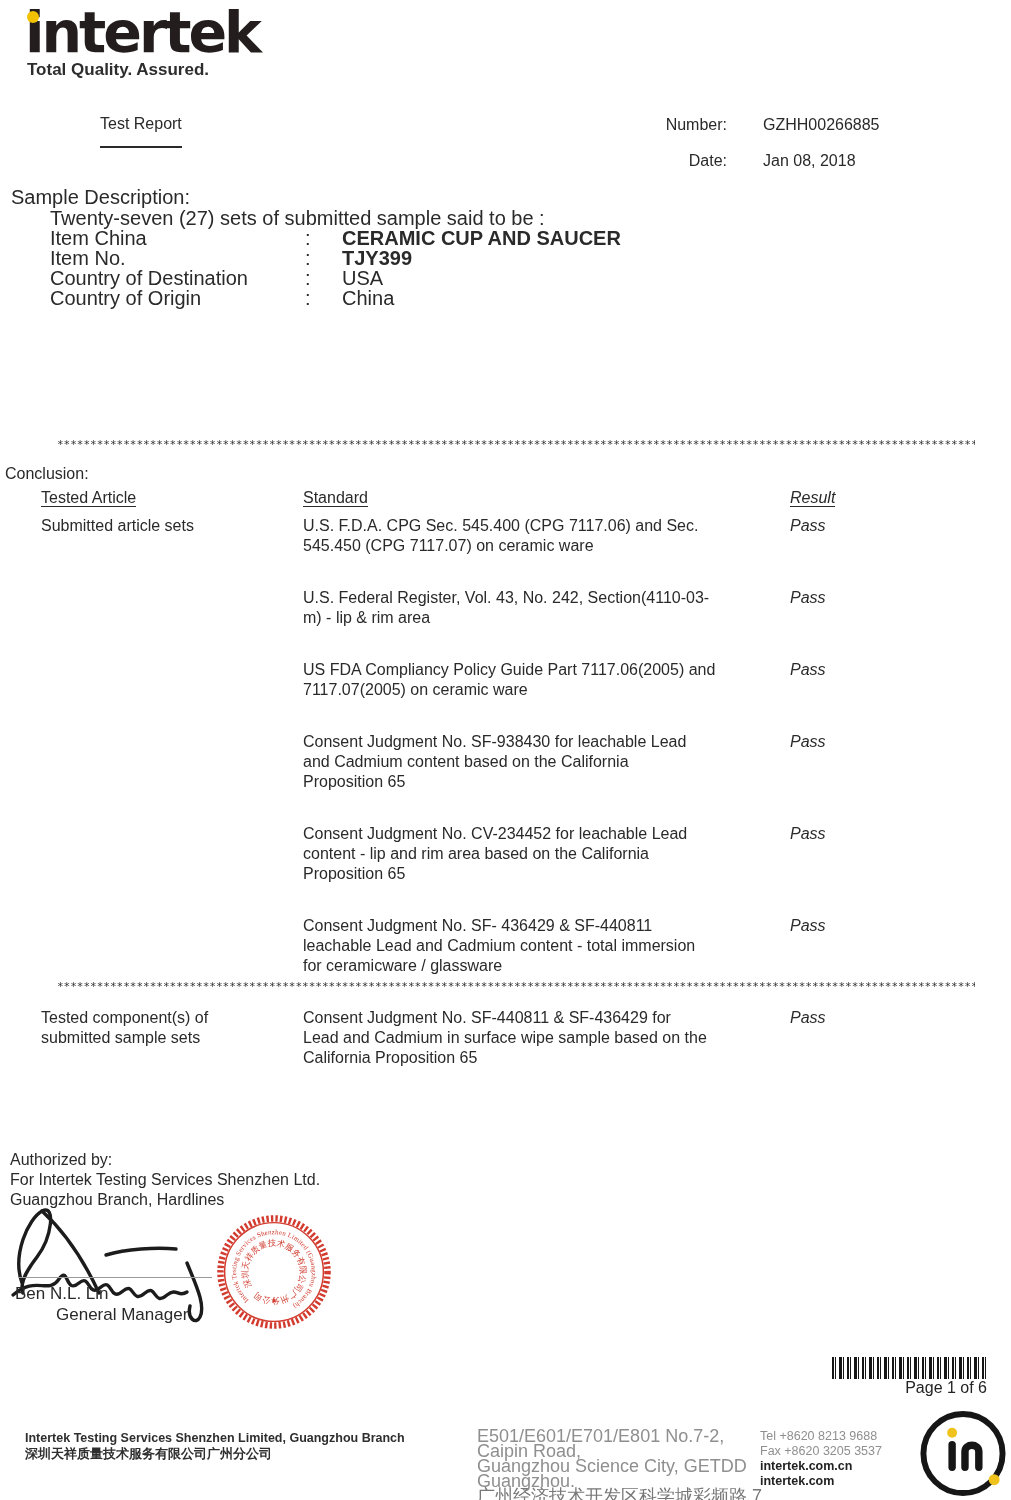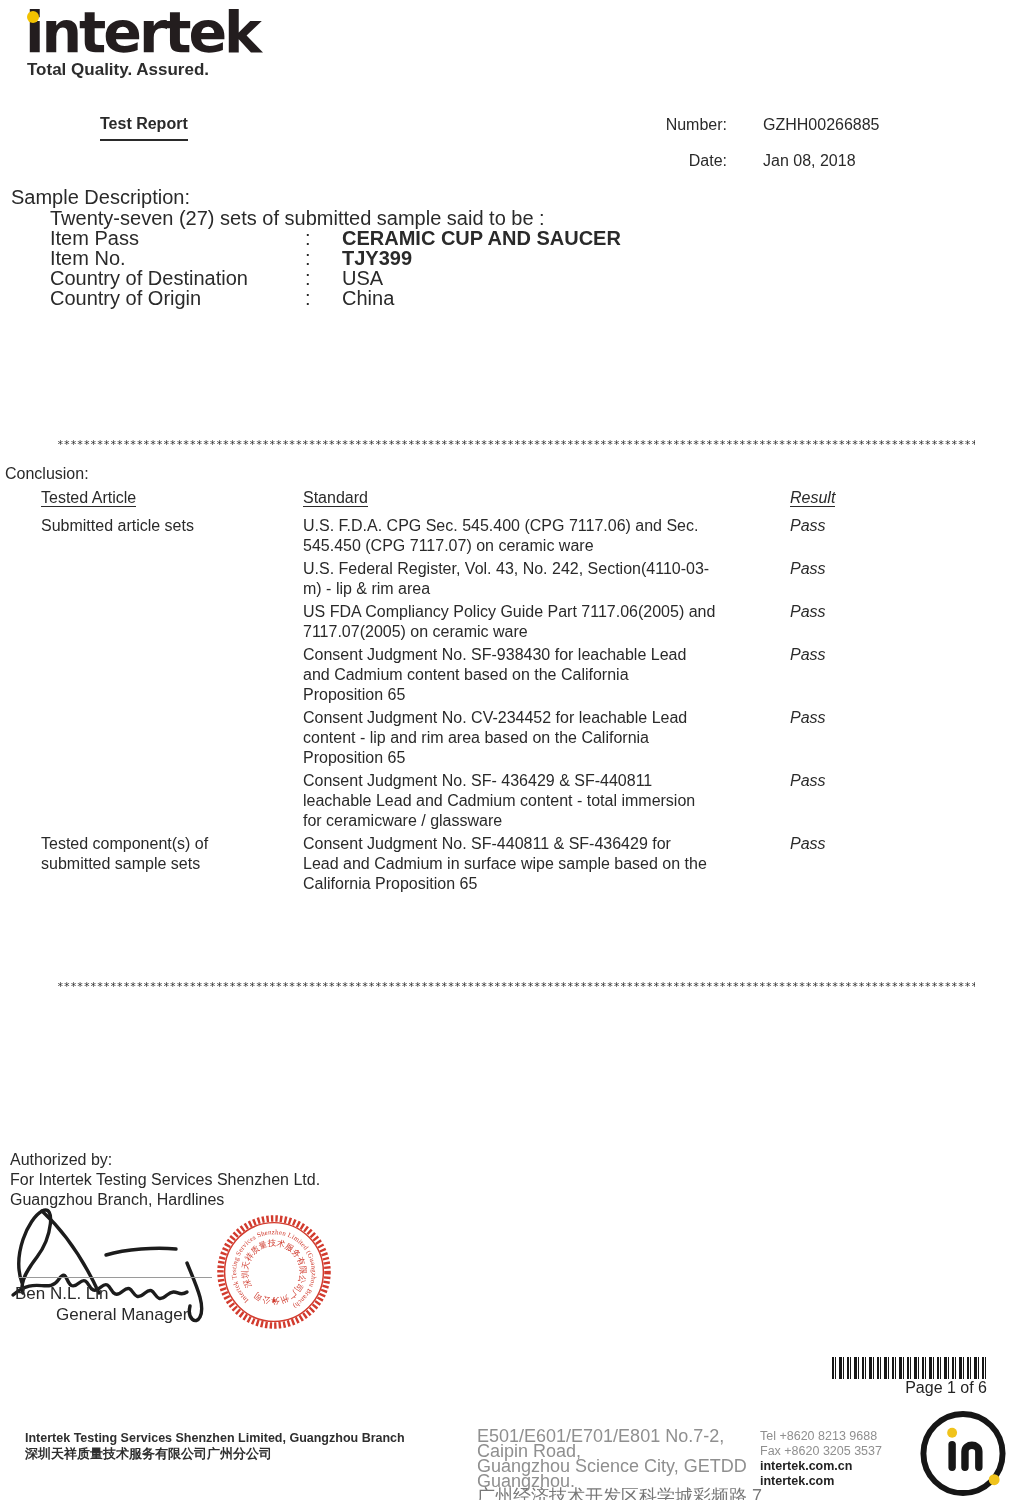--- a/index.html
+++ b/index.html
@@ -9,21 +9,21 @@
   }
   .abs{position:absolute;}
 
   
   .wordmark{left:25px;top:2px;font-family:"DejaVu Sans",sans-serif;font-weight:bold;
     font-size:57px;letter-spacing:-3px;color:#231d1e;line-height:60px;}
   .wordmark-dot{left:27px;top:11px;width:12px;height:12px;border-radius:50%;background:#f2c200;}
   .tagline{left:27px;top:60px;font-size:17px;font-weight:bold;color:#2d2d2d;}
 
   
-  .title{left:100px;top:115px;font-size:16px;font-weight:bold;border-bottom:2px solid #2a2a2a;padding-bottom:6px;}
+  .title{left:100px;top:115px;font-size:16px;font-weight:normal;border-bottom:2px solid #2a2a2a;padding-bottom:13px;}
   .meta-label{position:absolute;left:600px;width:127px;text-align:right;font-size:16px;}
   .meta-value{position:absolute;left:763px;font-size:16px;}
 
   
   .sample{left:11px;top:187px;font-size:20px;line-height:20px;}
   .sample-heading{margin:0 0 1px 0;}
   .sample-intro{margin-left:39px;}
   .sample-row{display:flex;margin-left:39px;}
   .sample-row .lbl{width:255px;}
   .sample-row .col{width:37px;}
@@ -34,21 +34,21 @@
     font-family:"DejaVu Sans Mono",monospace;font-size:11px;color:#333;}
 
   
   .conc-heading{left:5px;top:465px;font-size:16px;}
   .conc-table{left:41px;top:488px;width:850px;font-size:16px;line-height:20px;}
   .conc-head{display:flex;}
   .u{border-bottom:1.5px solid #2a2a2a;padding-bottom:0px;}
   .c-article{width:262px;white-space:pre-line;}
   .c-standard{width:487px;white-space:pre-line;}
   .c-result{width:90px;font-style:italic;}
-  .conc-row{display:flex;margin-top:3px;}
+  .conc-row{display:flex;margin-top:32px;}
   .conc-row.first{margin-top:8px;}
 
   
   .auth{left:10px;top:1150px;font-size:16px;line-height:20px;}
   .sig-line{left:18px;top:1277px;width:194px;height:1px;background:#9a9a9a;}
   .sig-name{left:15px;top:1284px;font-size:17px;}
   .sig-title{left:15px;top:1305px;font-size:17px;margin-left:41px;}
 
   
   .barcode{left:832px;top:1357px;width:155px;height:22px;
@@ -76,21 +76,21 @@
   <div class="abs title">Test Report</div>
   <div class="abs meta-label" style="top:116px">Number:</div>
   <div class="abs meta-value" style="top:116px">GZHH00266885</div>
   <div class="abs meta-label" style="top:152px">Date:</div>
   <div class="abs meta-value" style="top:152px">Jan 08, 2018</div>
 
   <div class="abs sample">
     <div class="sample-heading">Sample Description:</div>
     <div class="sample-intro">Twenty-seven (27) sets of submitted sample said to be :</div>
     <div class="sample-row">
-      <span class="lbl">Item Pass</span>
+      <span class="lbl">Item China</span>
       <span class="col">:</span>
       <span class="val bold">CERAMIC CUP AND SAUCER</span>
     </div>
     <div class="sample-row">
       <span class="lbl">Item No.</span>
       <span class="col">:</span>
       <span class="val bold">TJY399</span>
     </div>
     <div class="sample-row">
       <span class="lbl">Country of Destination</span>

